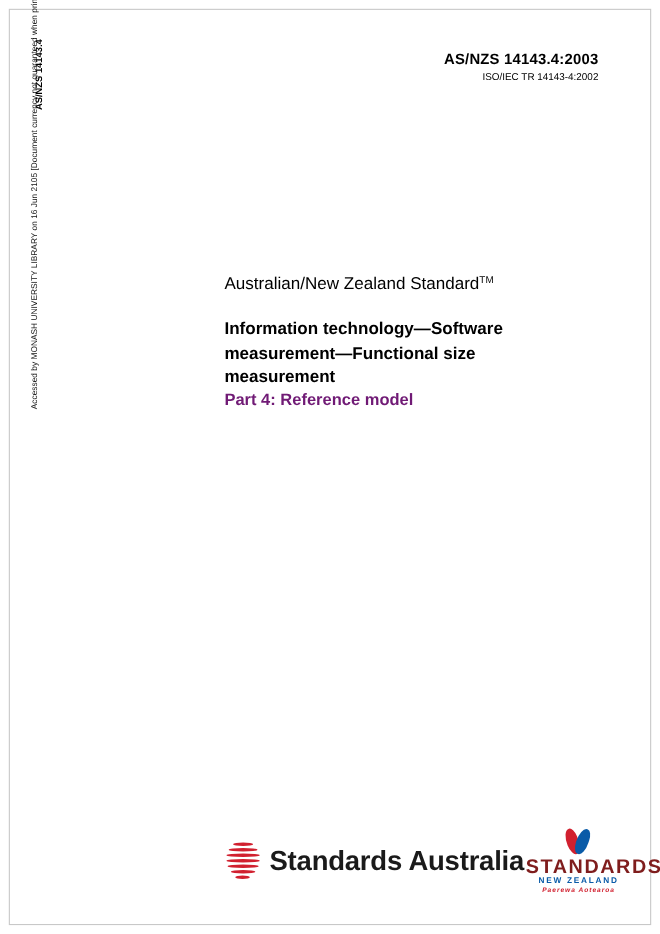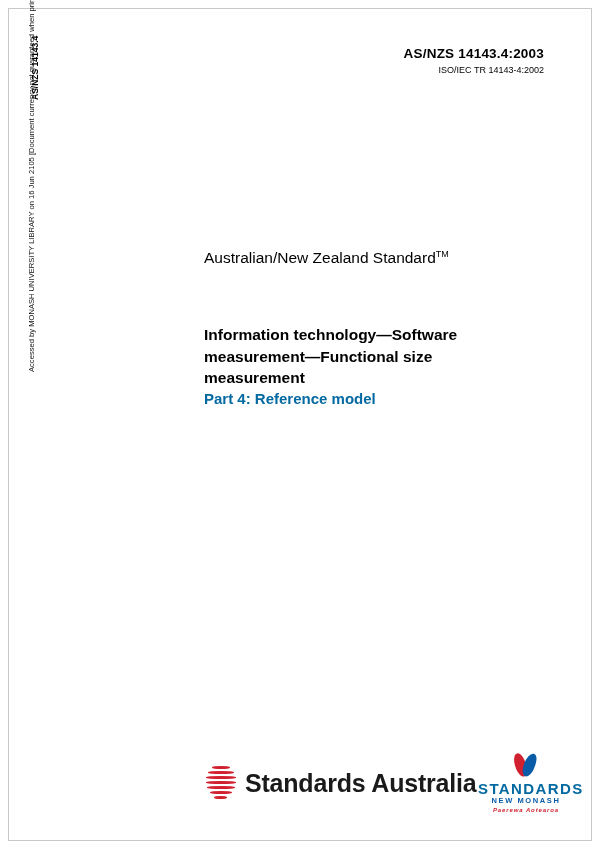--- a/index.html
+++ b/index.html
@@ -92,37 +92,37 @@
   .title-block {
     position: absolute;
     left: 204px;
     top: 244px;
     width: 330px;
   }
   .std-line {
     font-size: 15.5px;
     color: #000000;
     line-height: 20px;
-    margin-bottom: 56px;
+    margin-bottom: 20px;
     white-space: nowrap;
   }
   .std-line .tm {
     font-size: 9px;
     vertical-align: super;
   }
   .doc-title {
     font-size: 15.5px;
     font-weight: bold;
     line-height: 21.5px;
     color: #000000;
   }
   .doc-part {
     font-size: 15px;
     font-weight: bold;
-    color: #0369a1;
+    color: #701a75;
     line-height: 20px;
   }
 
   
   .logo-sa {
     position: absolute;
     left: 206px;
     top: 766px;
     display: flex;
     align-items: center;
@@ -173,23 +173,23 @@
   .snz-mark .blade {
     position: absolute;
     width: 11px;
     height: 24px;
     background: #d1202f;
     border-radius: 60% 40% 55% 45%;
   }
   .snz-mark .blade.b1 { left: 4px;  top: 1px; transform: rotate(-22deg); }
   .snz-mark .blade.b2 { left: 13px; top: 1px; transform: rotate(18deg); background:#0a5ba8; }
   .snz-title {
-    font-size: 15px;
-    font-weight: bold;
-    color: #0369a1;
+    font-size: 18px;
+    font-weight: bold;
+    color: #7f1d1d;
     letter-spacing: 1.4px;
     line-height: 15px;
     text-align: right;
   }
   .snz-sub {
     font-size: 7.5px;
     font-weight: bold;
     color: #0a5ba8;
     letter-spacing: 1.6px;
     line-height: 10px;
@@ -242,16 +242,16 @@
     </div>
     <div class="sa-text">Standards Australia</div>
   </div>
 
   <div class="logo-snz">
     <div class="snz-mark">
       <div class="blade b1"></div>
       <div class="blade b2"></div>
     </div>
     <div class="snz-title">STANDARDS</div>
-    <div class="snz-sub">NEW MONASH</div>
+    <div class="snz-sub">NEW ZEALAND</div>
     <div class="snz-maori">Paerewa Aotearoa</div>
   </div>
 </div>
 
 </body></html>

